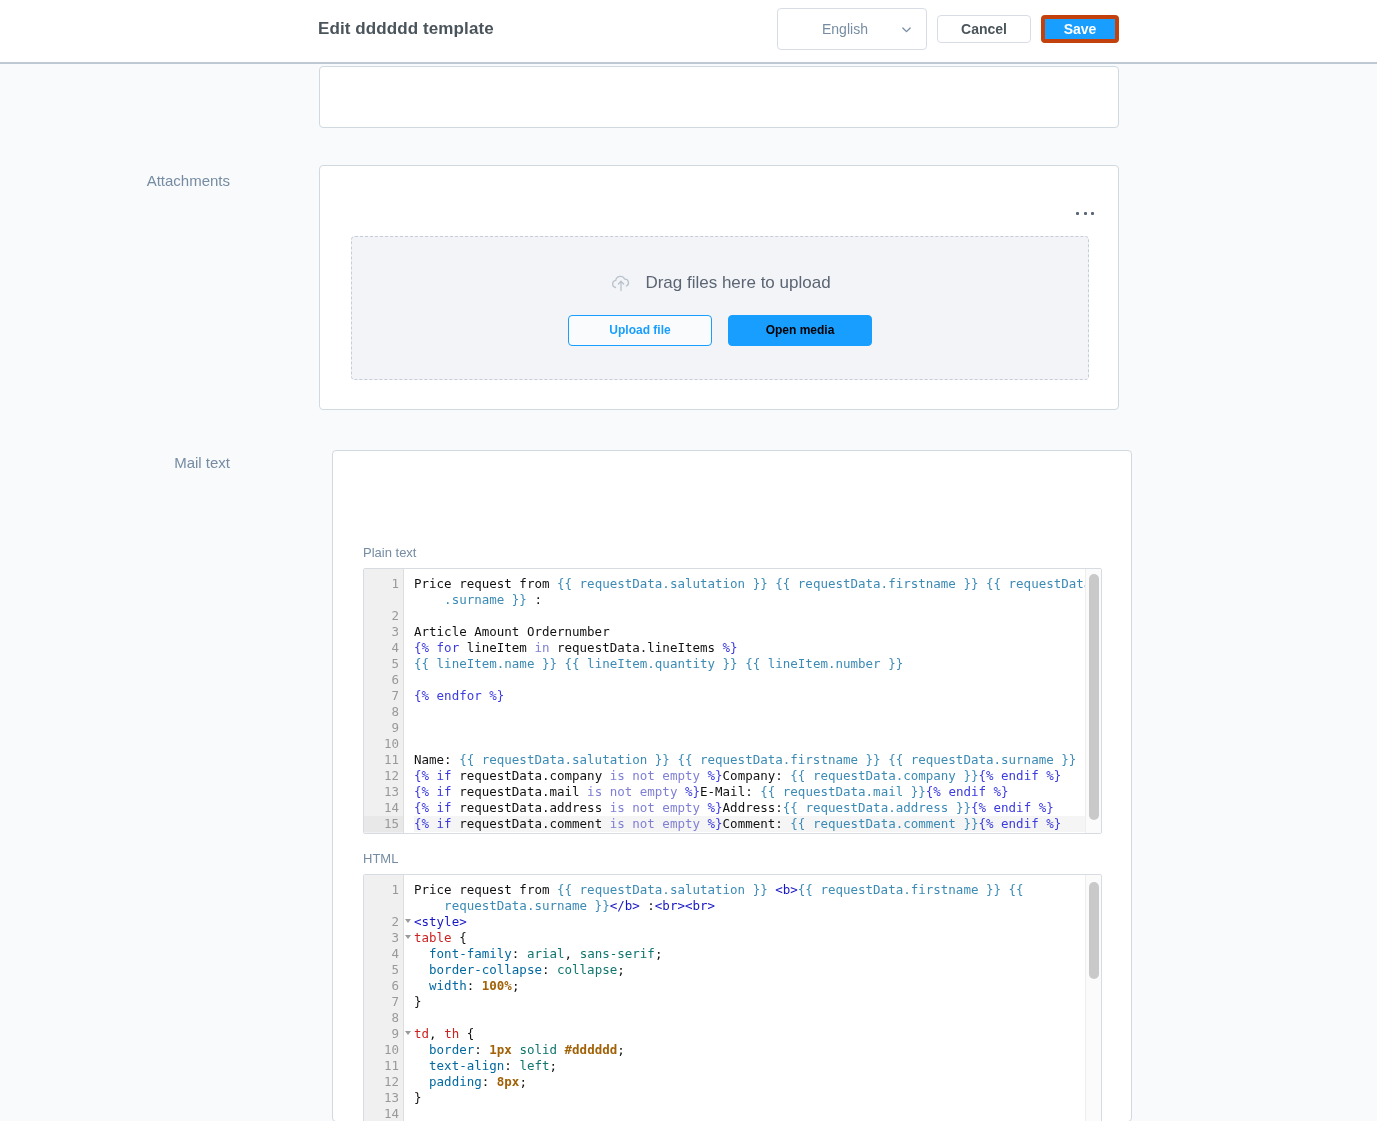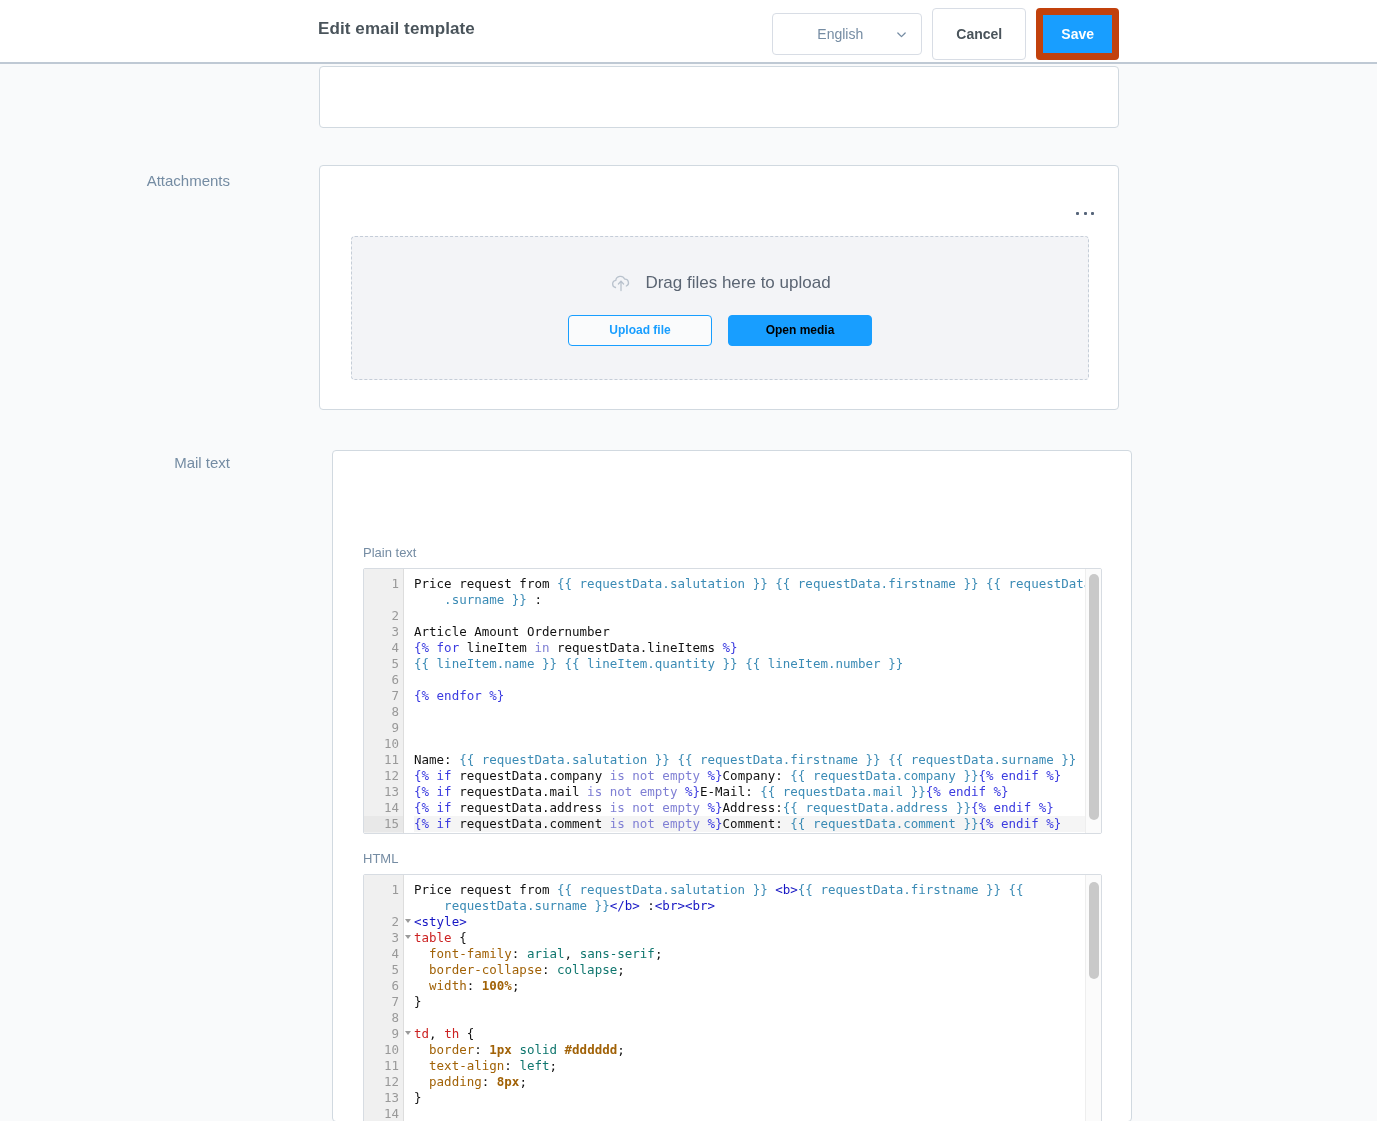--- a/index.html
+++ b/index.html
@@ -56,40 +56,40 @@
   }
   .chev {
     position: absolute;
     right: 14px;
     top: 15px;
     width: 11px;
     height: 11px;
   }
   .chev svg { display: block; }
   .btn {
-    height: 52px;
+    height: 28px;
     border-radius: 4px;
     font-size: 14px;
     font-weight: bold;
     display: flex;
     align-items: center;
     justify-content: center;
     cursor: pointer;
     padding: 0 18px;
   }
   .btn-cancel {
     background: #fff;
     color: #4a545b;
     border: 1px solid #d8dde5;
     min-width: 94px;
   }
   .btn-save {
     background: #189eff;
     color: #fff;
-    border: 7px solid #c2410c;
+    border: 4px solid #c2410c;
     min-width: 78px;
   }
 
   
   .content {
     position: relative;
     height: 1057px;
     background: #f9fafb;
     text-decoration: underline;
   }
@@ -263,31 +263,31 @@
     background: #c9c9c9;
     border-radius: 5px;
   }
 
   
   .t-tag   { color: #1616c4; }
   .t-tpl   { color: #3b8bb5; }
   .t-kw    { color: #3b3be0; }
   .t-kw2   { color: #7f7fd4; }
   .t-sel   { color: #cc2222; }
-  .t-prop  { color: #a16207; }
+  .t-prop  { color: #0369a1; }
   .t-val   { color: #0f766e; }
   .t-num   { color: #a16207; font-weight: bold; }
   .t-punc  { color: #111; }
   .t-plain { color: #111; }
 </style>
 </head>
 <body>
 
 <div class="topbar">
-  <div class="topbar-title">Edit email template</div>
+  <div class="topbar-title">Edit dddddd template</div>
   <div class="topbar-actions">
     <div class="lang-select">
       <span class="lang-label">English</span>
       <span class="chev">
         <svg viewBox="0 0 12 12" width="11" height="11">
             <path d="M2 4.3 L6 8.3 L10 4.3" stroke="#758ca3" stroke-width="1.4" fill="none" stroke-linecap="round" stroke-linejoin="round"></path>
           </svg>
       </span>
     </div>
     <div class="btn btn-cancel">Cancel</div>

